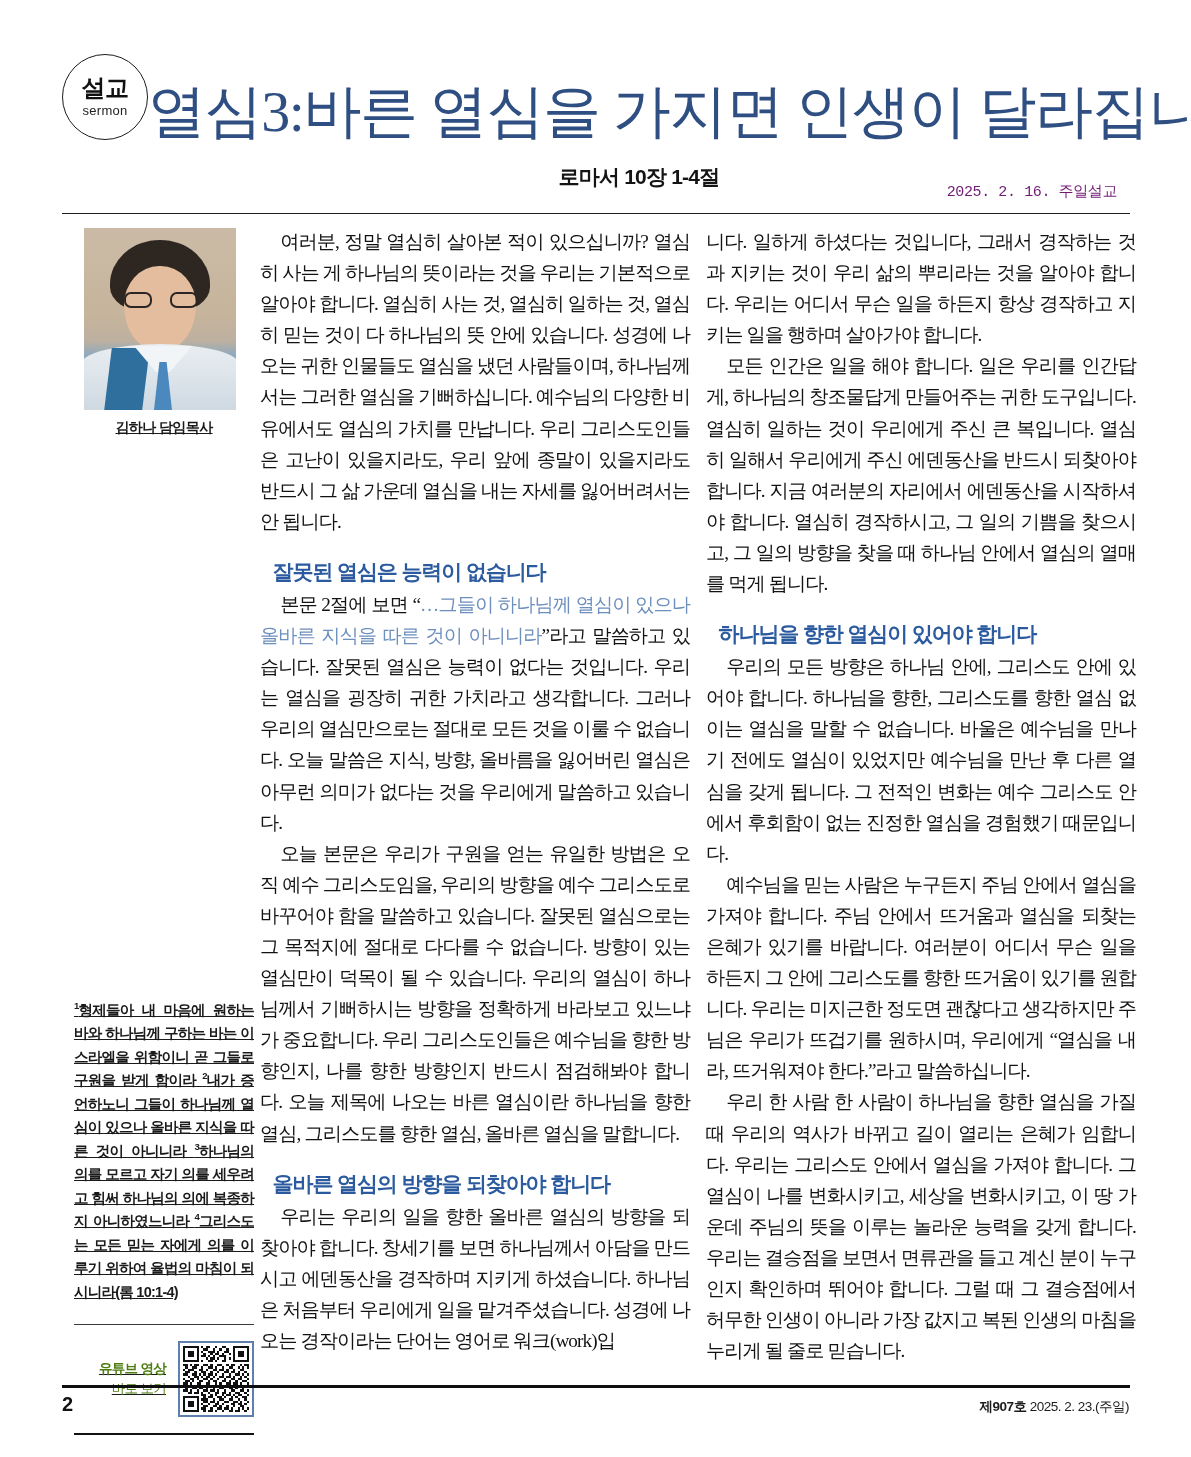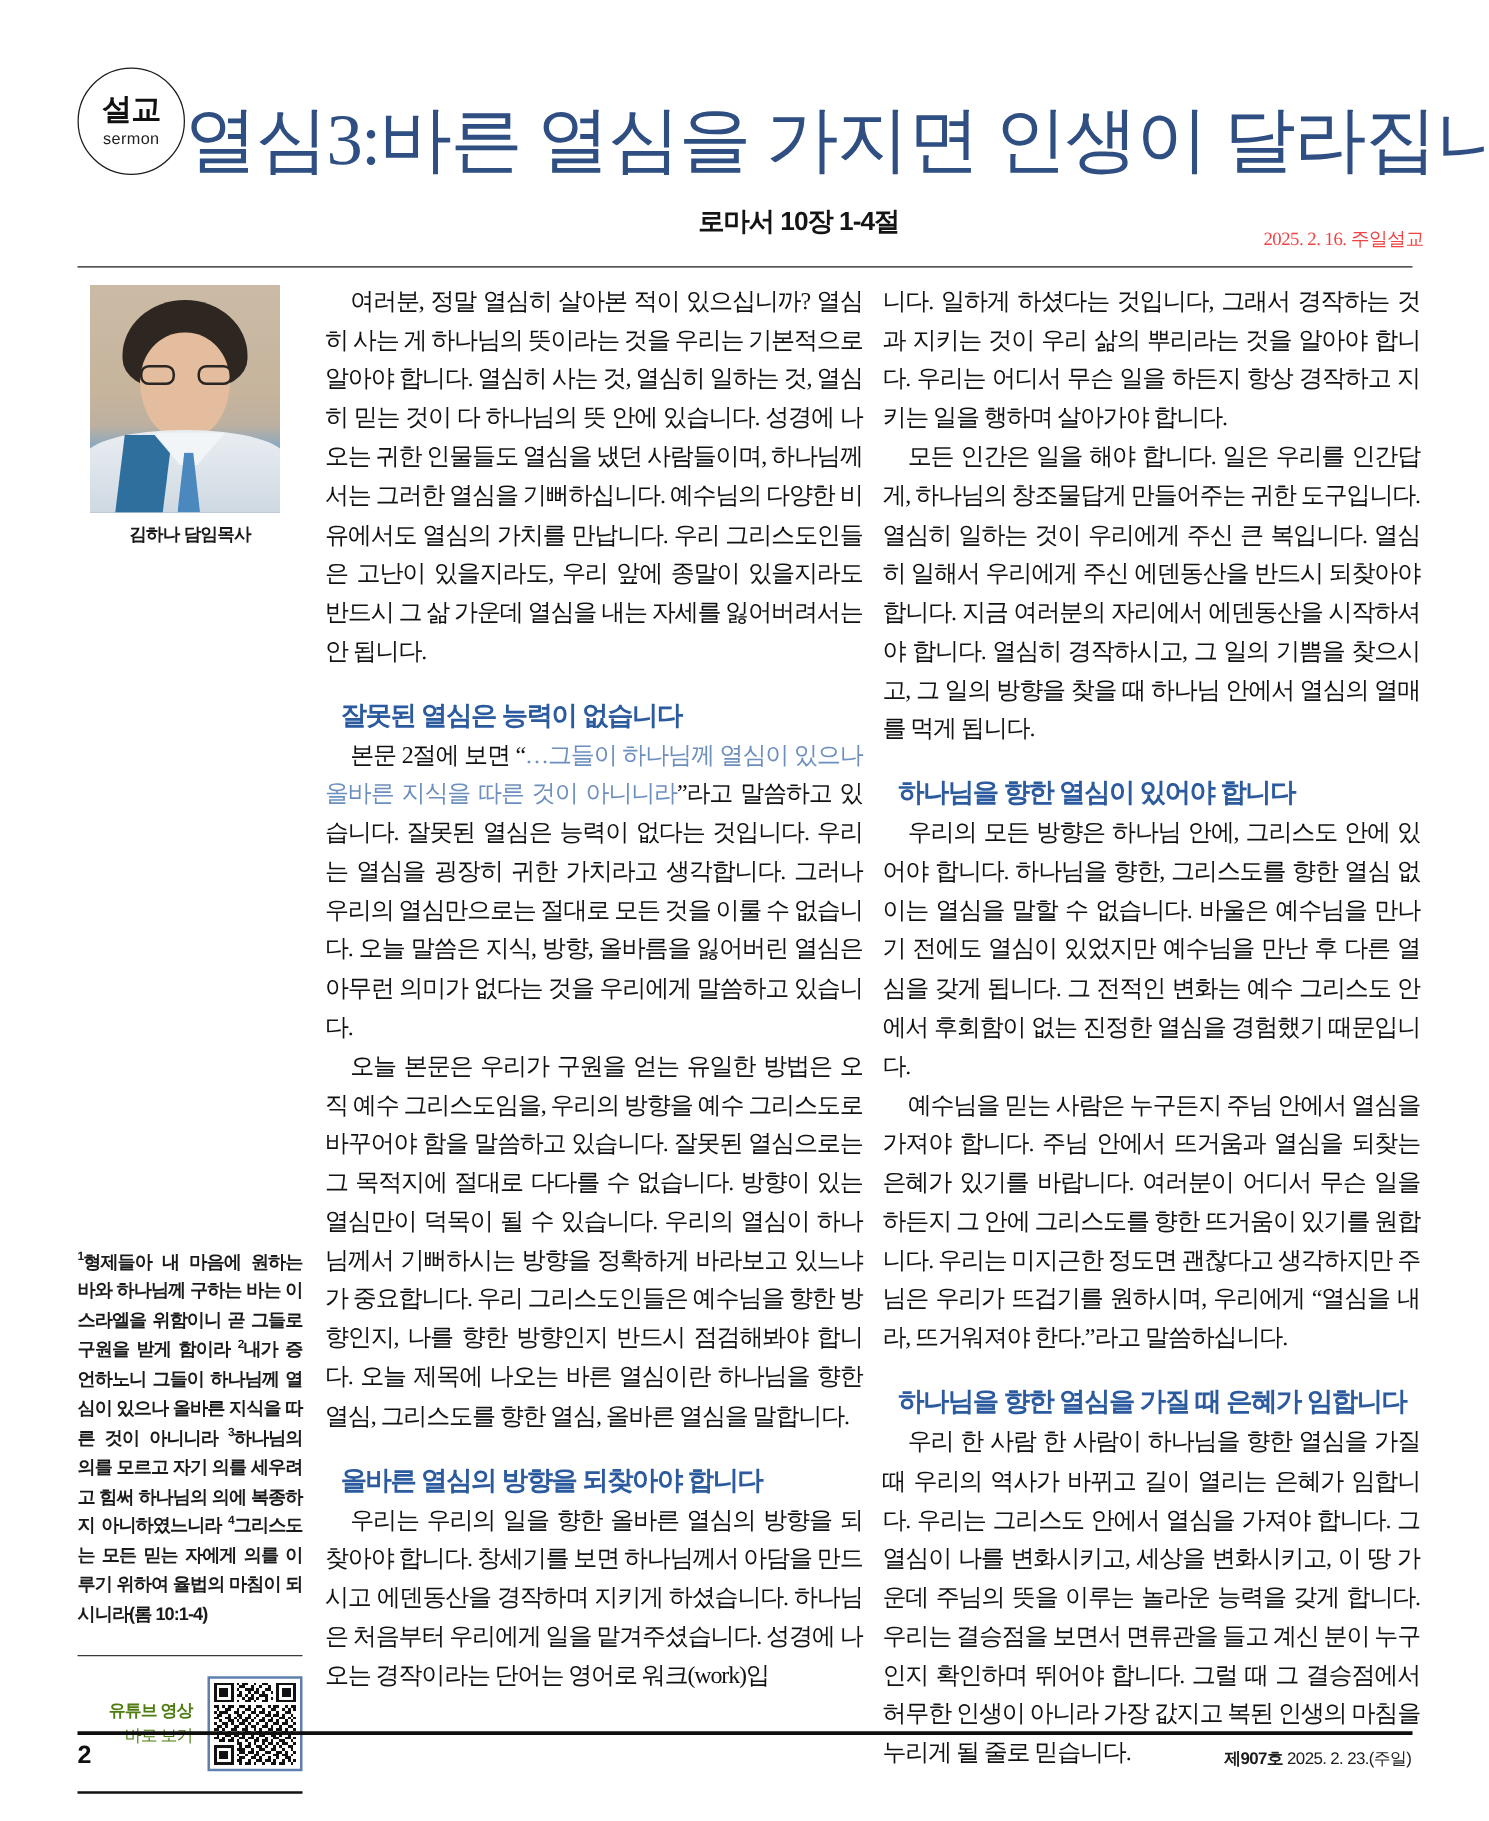--- a/index.html
+++ b/index.html
@@ -80,25 +80,25 @@
   .sermon-scripture {
     font-family: "Liberation Sans", sans-serif;
     font-weight: bold;
     font-size: 21px;
     letter-spacing: -0.8px;
     color: #141414;
     margin-top: 14px;
   }
   .issue-date {
     position: absolute;
-    right: 52px;
+    right: 74px;
     top: 182px;
-    font-family: Liberation Serif, serif;
+    font-family: Liberation Mono, monospace;
     font-size: 15px;
-    color: #ef4444;
+    color: #701a75;
     letter-spacing: -0.4px;
   }
   .rule-top {
     position: absolute;
     left: 62px;
     top: 213px;
     width: 1068px;
     height: 0;
     border-top: 1.6px solid #1d1d1d;
   }
@@ -106,23 +106,24 @@
   
   .cols {
     position: absolute;
     left: 62px;
     top: 226px;
     width: 1068px;
     height: 1145px;
   }
   .col-side {
     position: absolute;
-    left: 0;
+    left: 12px;
     top: 0;
     width: 180px;
+    text-decoration: underline;
   }
   .col-mid {
     position: absolute;
     left: 198px;
     top: 0;
     width: 430px;
   }
   .col-right {
     position: absolute;
     left: 644px;
@@ -609,21 +610,20 @@
       <div class="subhead">올바른 열심의 방향을 되찾아야 합니다</div>
       <p>우리는 우리의 일을 향한 올바른 열심의 방향을 되찾아야 합니다. 창세기를 보면 하나님께서 아담을 만드시고 에덴동산을 경작하며 지키게 하셨습니다. 하나님은 처음부터 우리에게 일을 맡겨주셨습니다. 성경에 나오는 경작이라는 단어는 영어로 워크(work)입</p>
     </div>
 
     <div class="col-right body-text">
       <p style="text-indent:0">니다. 일하게 하셨다는 것입니다, 그래서 경작하는 것과 지키는 것이 우리 삶의 뿌리라는 것을 알아야 합니다. 우리는 어디서 무슨 일을 하든지 항상 경작하고 지키는 일을 행하며 살아가야 합니다.</p>
       <p>모든 인간은 일을 해야 합니다. 일은 우리를 인간답게, 하나님의 창조물답게 만들어주는 귀한 도구입니다. 열심히 일하는 것이 우리에게 주신 큰 복입니다. 열심히 일해서 우리에게 주신 에덴동산을 반드시 되찾아야 합니다. 지금 여러분의 자리에서 에덴동산을 시작하셔야 합니다. 열심히 경작하시고, 그 일의 기쁨을 찾으시고, 그 일의 방향을 찾을 때 하나님 안에서 열심의 열매를 먹게 됩니다.</p>
       <div class="subhead">하나님을 향한 열심이 있어야 합니다</div>
       <p>우리의 모든 방향은 하나님 안에, 그리스도 안에 있어야 합니다. 하나님을 향한, 그리스도를 향한 열심 없이는 열심을 말할 수 없습니다. 바울은 예수님을 만나기 전에도 열심이 있었지만 예수님을 만난 후 다른 열심을 갖게 됩니다. 그 전적인 변화는 예수 그리스도 안에서 후회함이 없는 진정한 열심을 경험했기 때문입니다.</p>
       <p><span class="quote-plain">예수님을 믿는 사람은 누구든지 주님 안에서 열심을 가져야 합니다. 주님 안에서 뜨거움과 열심을 되찾는 은혜가 있기를 바랍니다. 여러분이 어디서 무슨 일을 하든지 그 안에 그리스도를 향한 뜨거움이 있기를 원합니다. 우리는 미지근한 정도면 괜찮다고 생각하지만 주님은 우리가 뜨겁기를 원하시며, 우리에게 “</span><span class="quote-plain">열심을 내라, 뜨거워져야 한다.</span><span class="quote-plain">”라고 말씀하십니다.</span></p>
-      <div class="subhead">하나님을 향한 열심을 가질 때 은혜가 임합니다</div>
       <p>우리 한 사람 한 사람이 하나님을 향한 열심을 가질 때 우리의 역사가 바뀌고 길이 열리는 은혜가 임합니다. 우리는 그리스도 안에서 열심을 가져야 합니다. 그 열심이 나를 변화시키고, 세상을 변화시키고, 이 땅 가운데 주님의 뜻을 이루는 놀라운 능력을 갖게 합니다. 우리는 결승점을 보면서 면류관을 들고 계신 분이 누구인지 확인하며 뛰어야 합니다. 그럴 때 그 결승점에서 허무한 인생이 아니라 가장 값지고 복된 인생의 마침을 누리게 될 줄로 믿습니다.</p>
     </div>
 
   </div>
 
   <div class="rule-bottom"></div>
   <div class="page-number">2</div>
   <div class="colophon"><b>제907호</b><span> 2025. 2. 23.(주일)</span></div>
 
 </div>

